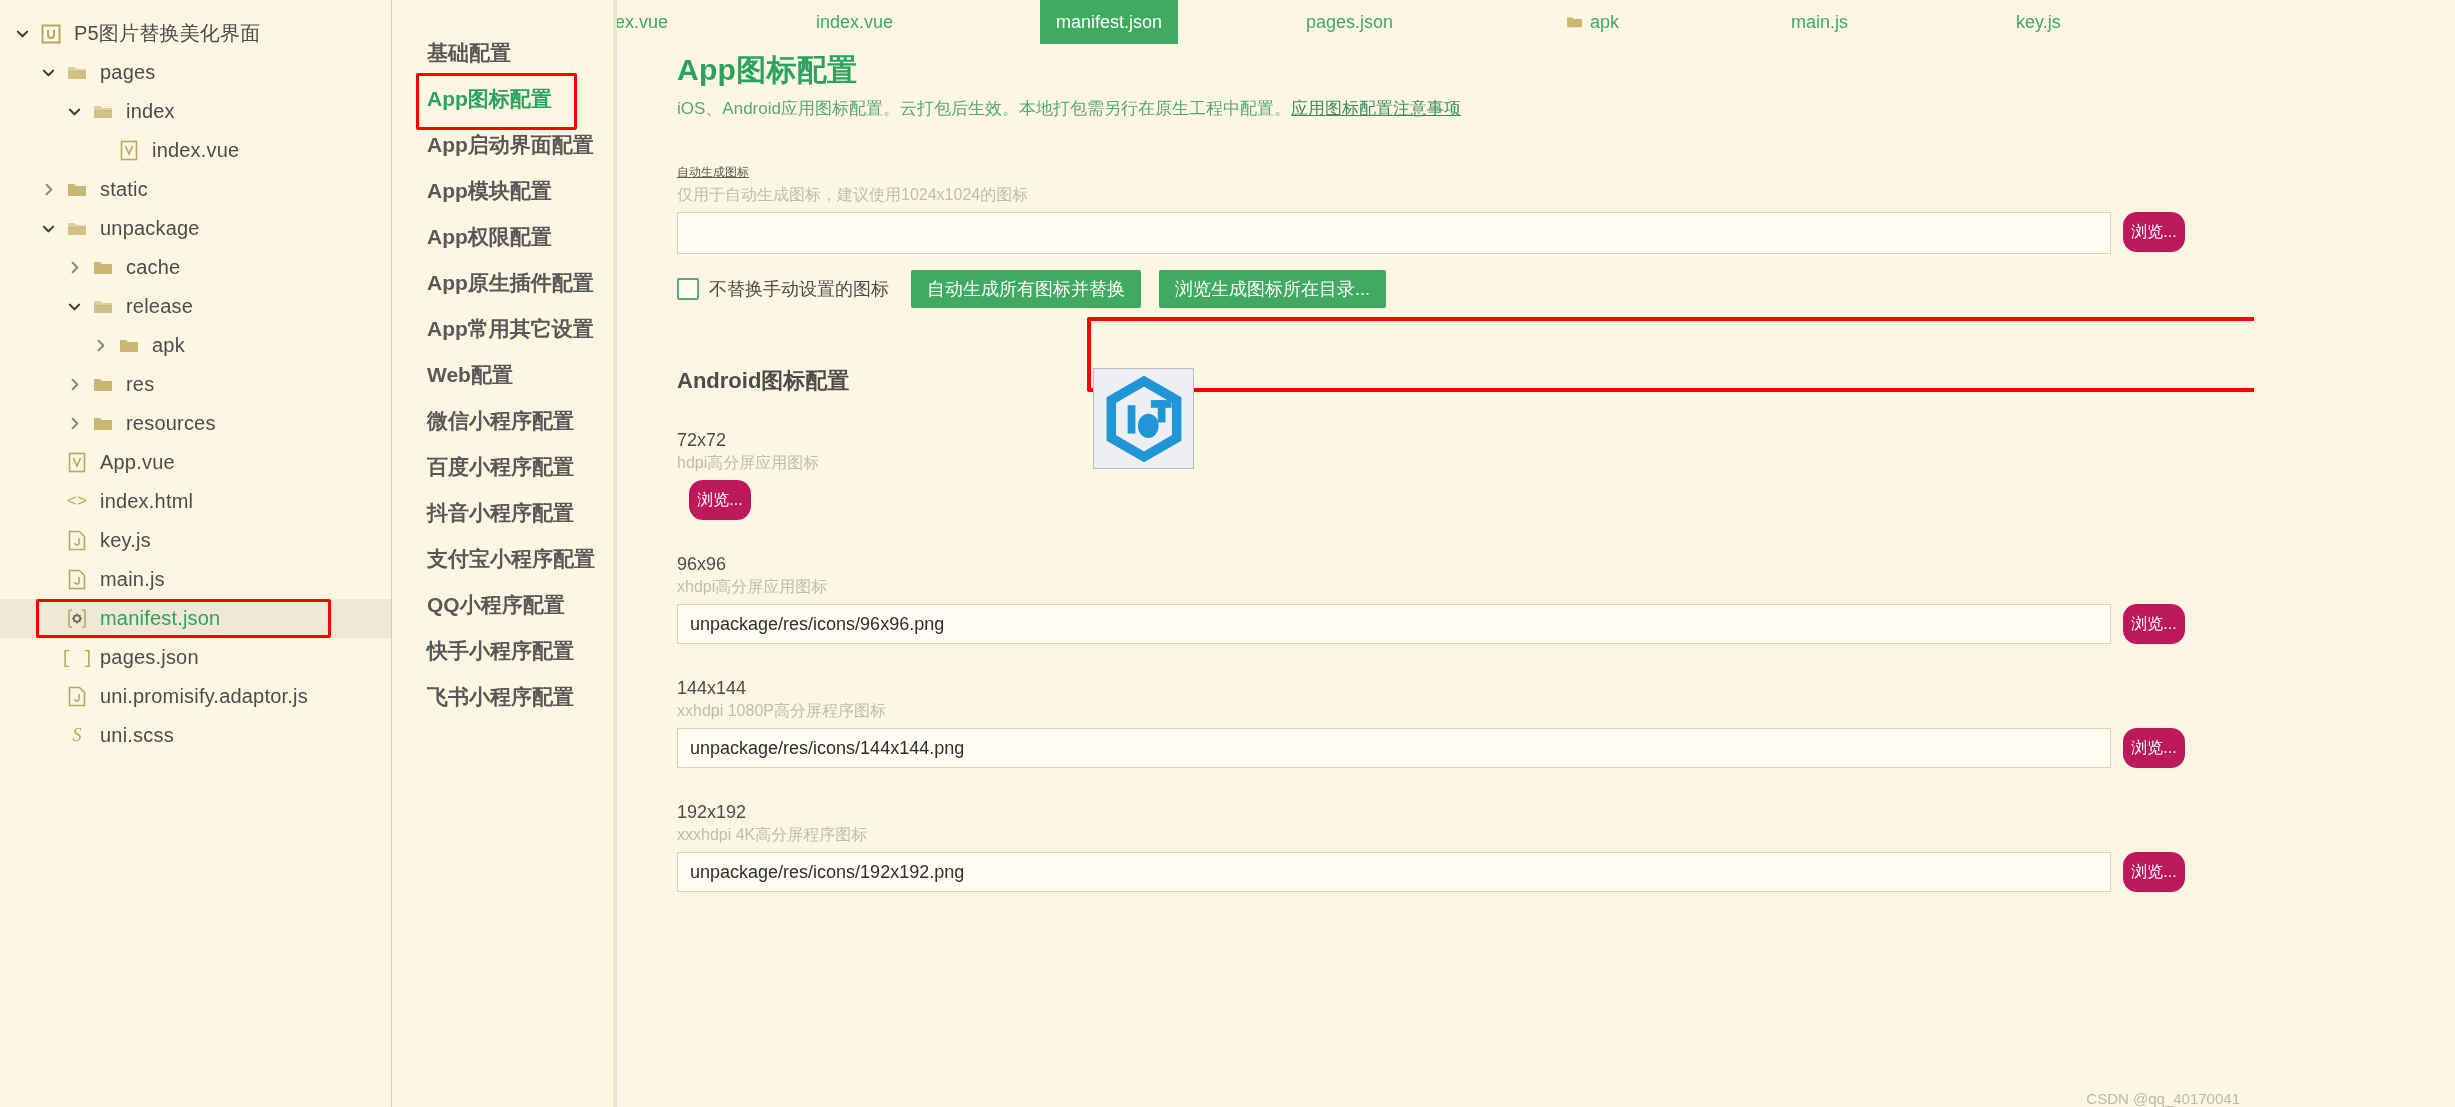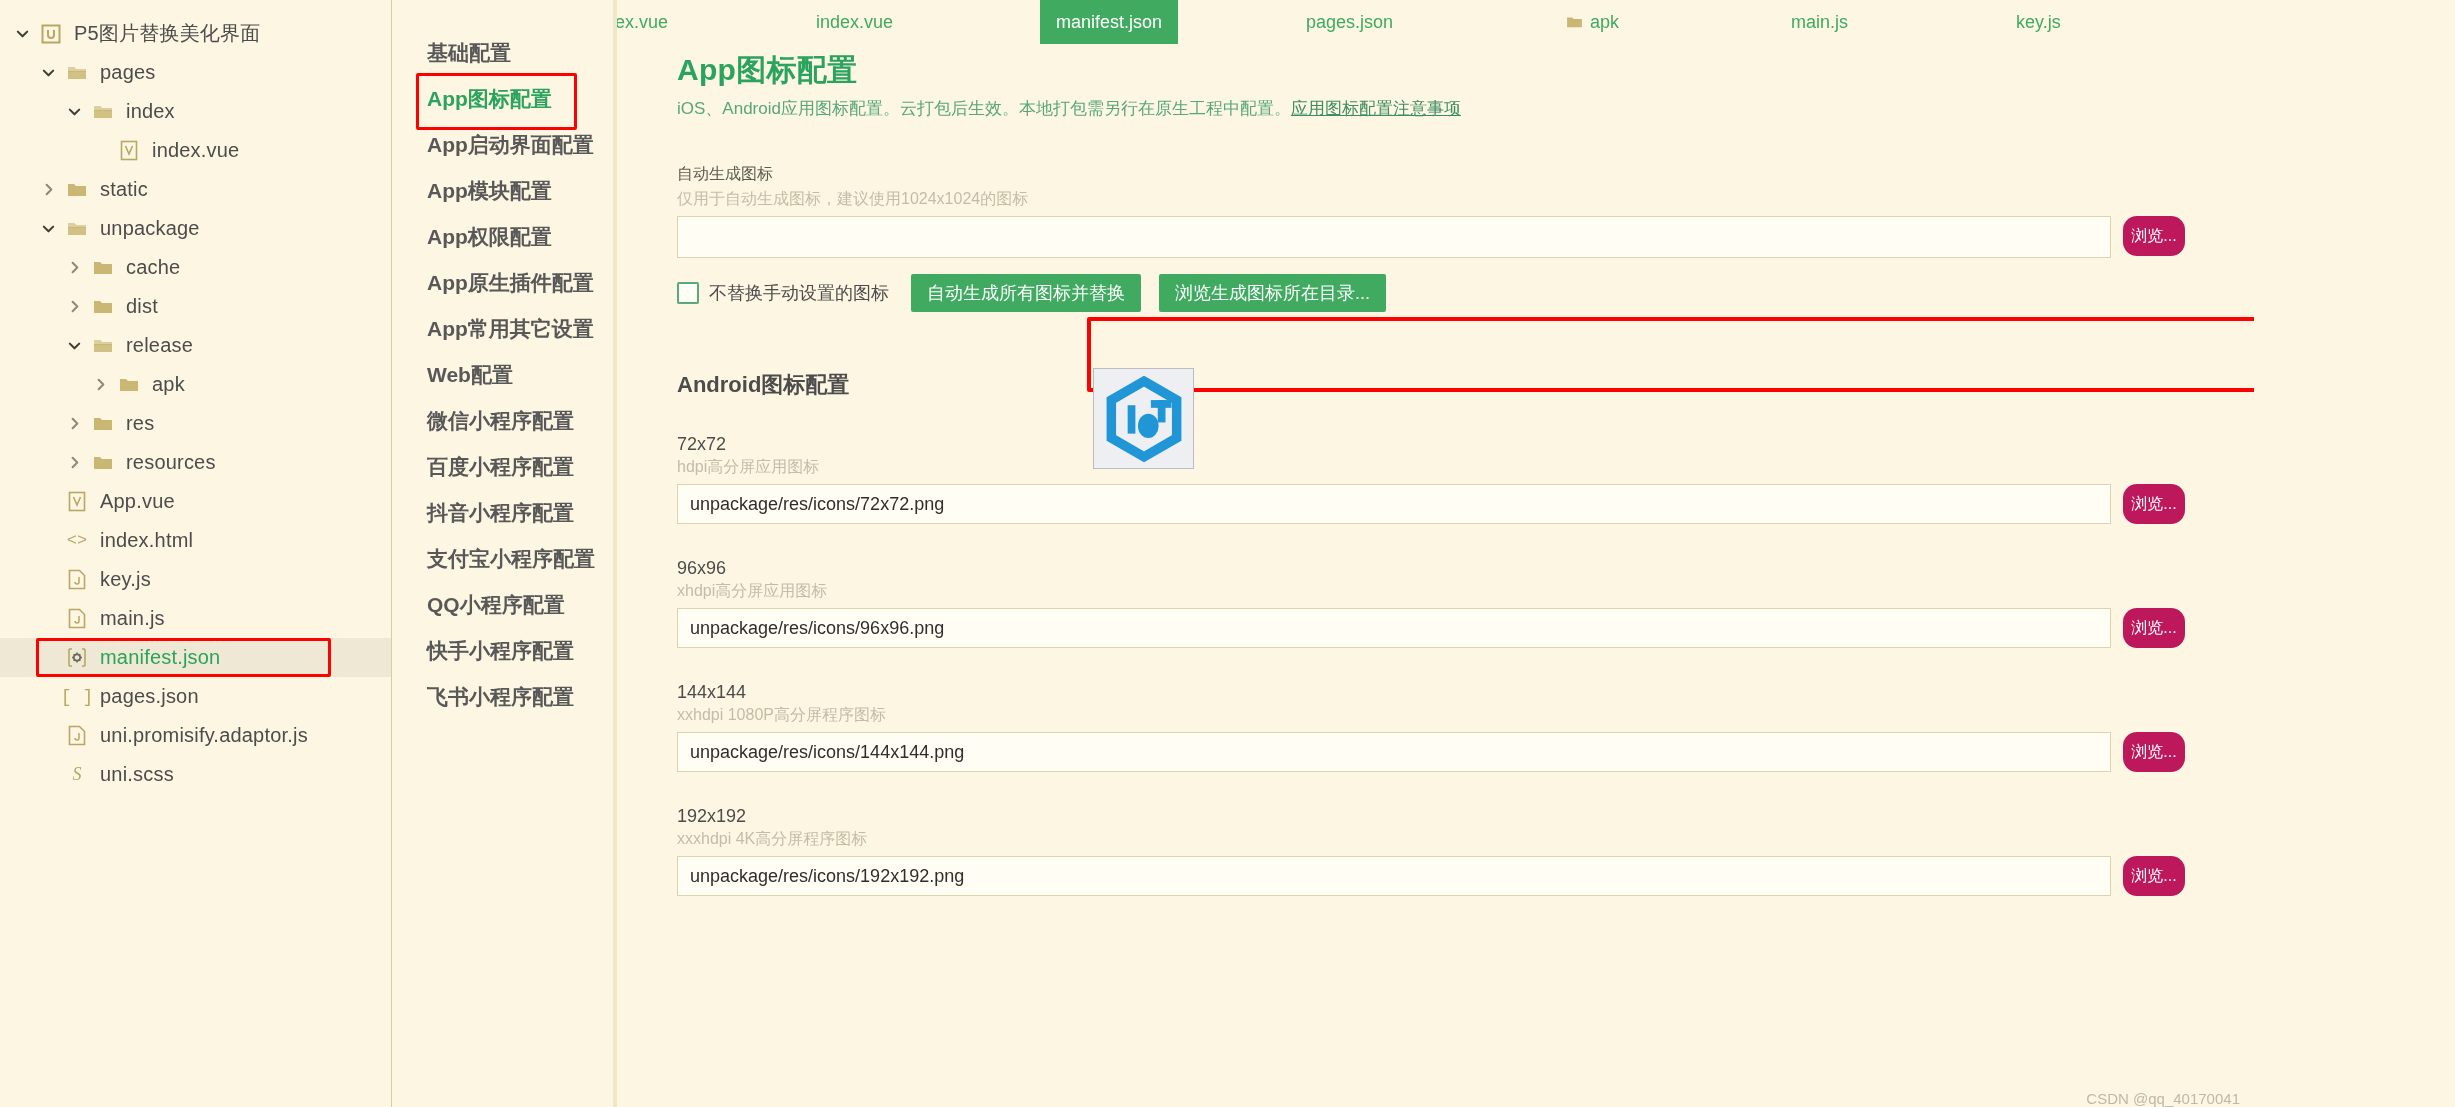--- a/index.html
+++ b/index.html
@@ -58,21 +58,21 @@
   #tabbar {
     position: absolute; top: 0; left: -617px; right: 0; height: 44px;
     display: flex; align-items: stretch; width: 2455px; pointer-events: none;
   }
   .pagewrap { position: relative; padding: 50px 0 0 60px; }
   h1.page-title { font-size: 30px; color: #2aa35c; font-weight: bold; letter-spacing: .3px; }
   .page-sub { font-size: 17px; color: #58a77a; margin-top: 6px; }
   .page-sub a { color: #3d8d62; text-decoration: underline; }
 
   .field-block { margin-top: 44px; position: relative; }
-  .field-label { font-size: 16px; color: #5b5b4f; }
+  .field-label { font-size: 12px; color: #5b5b4f; text-decoration: underline; }
   .field-hint { font-size: 16px; color: #c3bda5; margin-top: 4px; }
   .row { display: flex; align-items: stretch; margin-top: 6px; }
   .txtinput {
     height: 40px; background: #fffdf4; border: 1px solid #ded3ac;
     font-size: 18px; color: #2e2e2e; padding: 0 12px; display: flex; align-items: center;
     width: 1434px; font-family: "Liberation Sans", sans-serif;
   }
   .txtinput.tall { height: 42px; }
   .browse-btn {
     width: 62px; margin-left: 12px; background: #be185d; color: #fff; font-size: 16px;
@@ -222,34 +222,20 @@
             <svg width="20" height="17" viewBox="0 0 20 17">
               <path d="M1 3 h6 l2 2 h10 v10 H1 Z" fill="#c9b773"></path>
             </svg>
           </span>
           <span class="tlabel">cache</span>
         </div>
         <div class="tree-row">
           <span style="width: 60px; flex: 0 0 60px;"></span>
           <span class="tw">
             <svg width="15" height="15" viewBox="0 0 16 16">
-              <path d="M6 3 L11 8 L6 13" fill="none" stroke="#8d8b78" stroke-width="2.2" stroke-linecap="round" stroke-linejoin="round"></path>
-            </svg>
-          </span>
-          <span class="ticon">
-            <svg width="20" height="17" viewBox="0 0 20 17">
-              <path d="M1 3 h6 l2 2 h10 v10 H1 Z" fill="#c9b773"></path>
-            </svg>
-          </span>
-          <span class="tlabel">dist</span>
-        </div>
-        <div class="tree-row">
-          <span style="width: 60px; flex: 0 0 60px;"></span>
-          <span class="tw">
-            <svg width="15" height="15" viewBox="0 0 16 16">
               <path d="M3 6 L8 11 L13 6" fill="none" stroke="#3d3d35" stroke-width="2.2" stroke-linecap="round" stroke-linejoin="round"></path>
             </svg>
           </span>
           <span class="ticon">
             <svg width="20" height="17" viewBox="0 0 20 17">
               <path d="M1 3 h6 l2 2 h10 v3 H1 Z" fill="#c9b773"></path>
               <path d="M1 7 h18 v8 H1 Z" fill="#c9b773" opacity="0.85"></path>
               <path d="M1 3 h6 l2 2 h10 v2 H1 Z" fill="#ddd0a0"></path>
             </svg>
           </span>
@@ -487,21 +473,20 @@
         </div>
       </div>
 
       <h2 class="section-title">Android图标配置</h2>
 
       <div id="icon-fields">
           <div>
             <div class="size-label">72x72</div>
             <div class="size-hint">hdpi高分屏应用图标</div>
             <div class="row">
-              <div class="txtinput">unpackage/res/icons/72x72.png</div>
               <div class="browse-btn">浏览...</div>
             </div>
           </div>
           <div>
             <div class="size-label">96x96</div>
             <div class="size-hint">xhdpi高分屏应用图标</div>
             <div class="row">
               <div class="txtinput">unpackage/res/icons/96x96.png</div>
               <div class="browse-btn">浏览...</div>
             </div>

